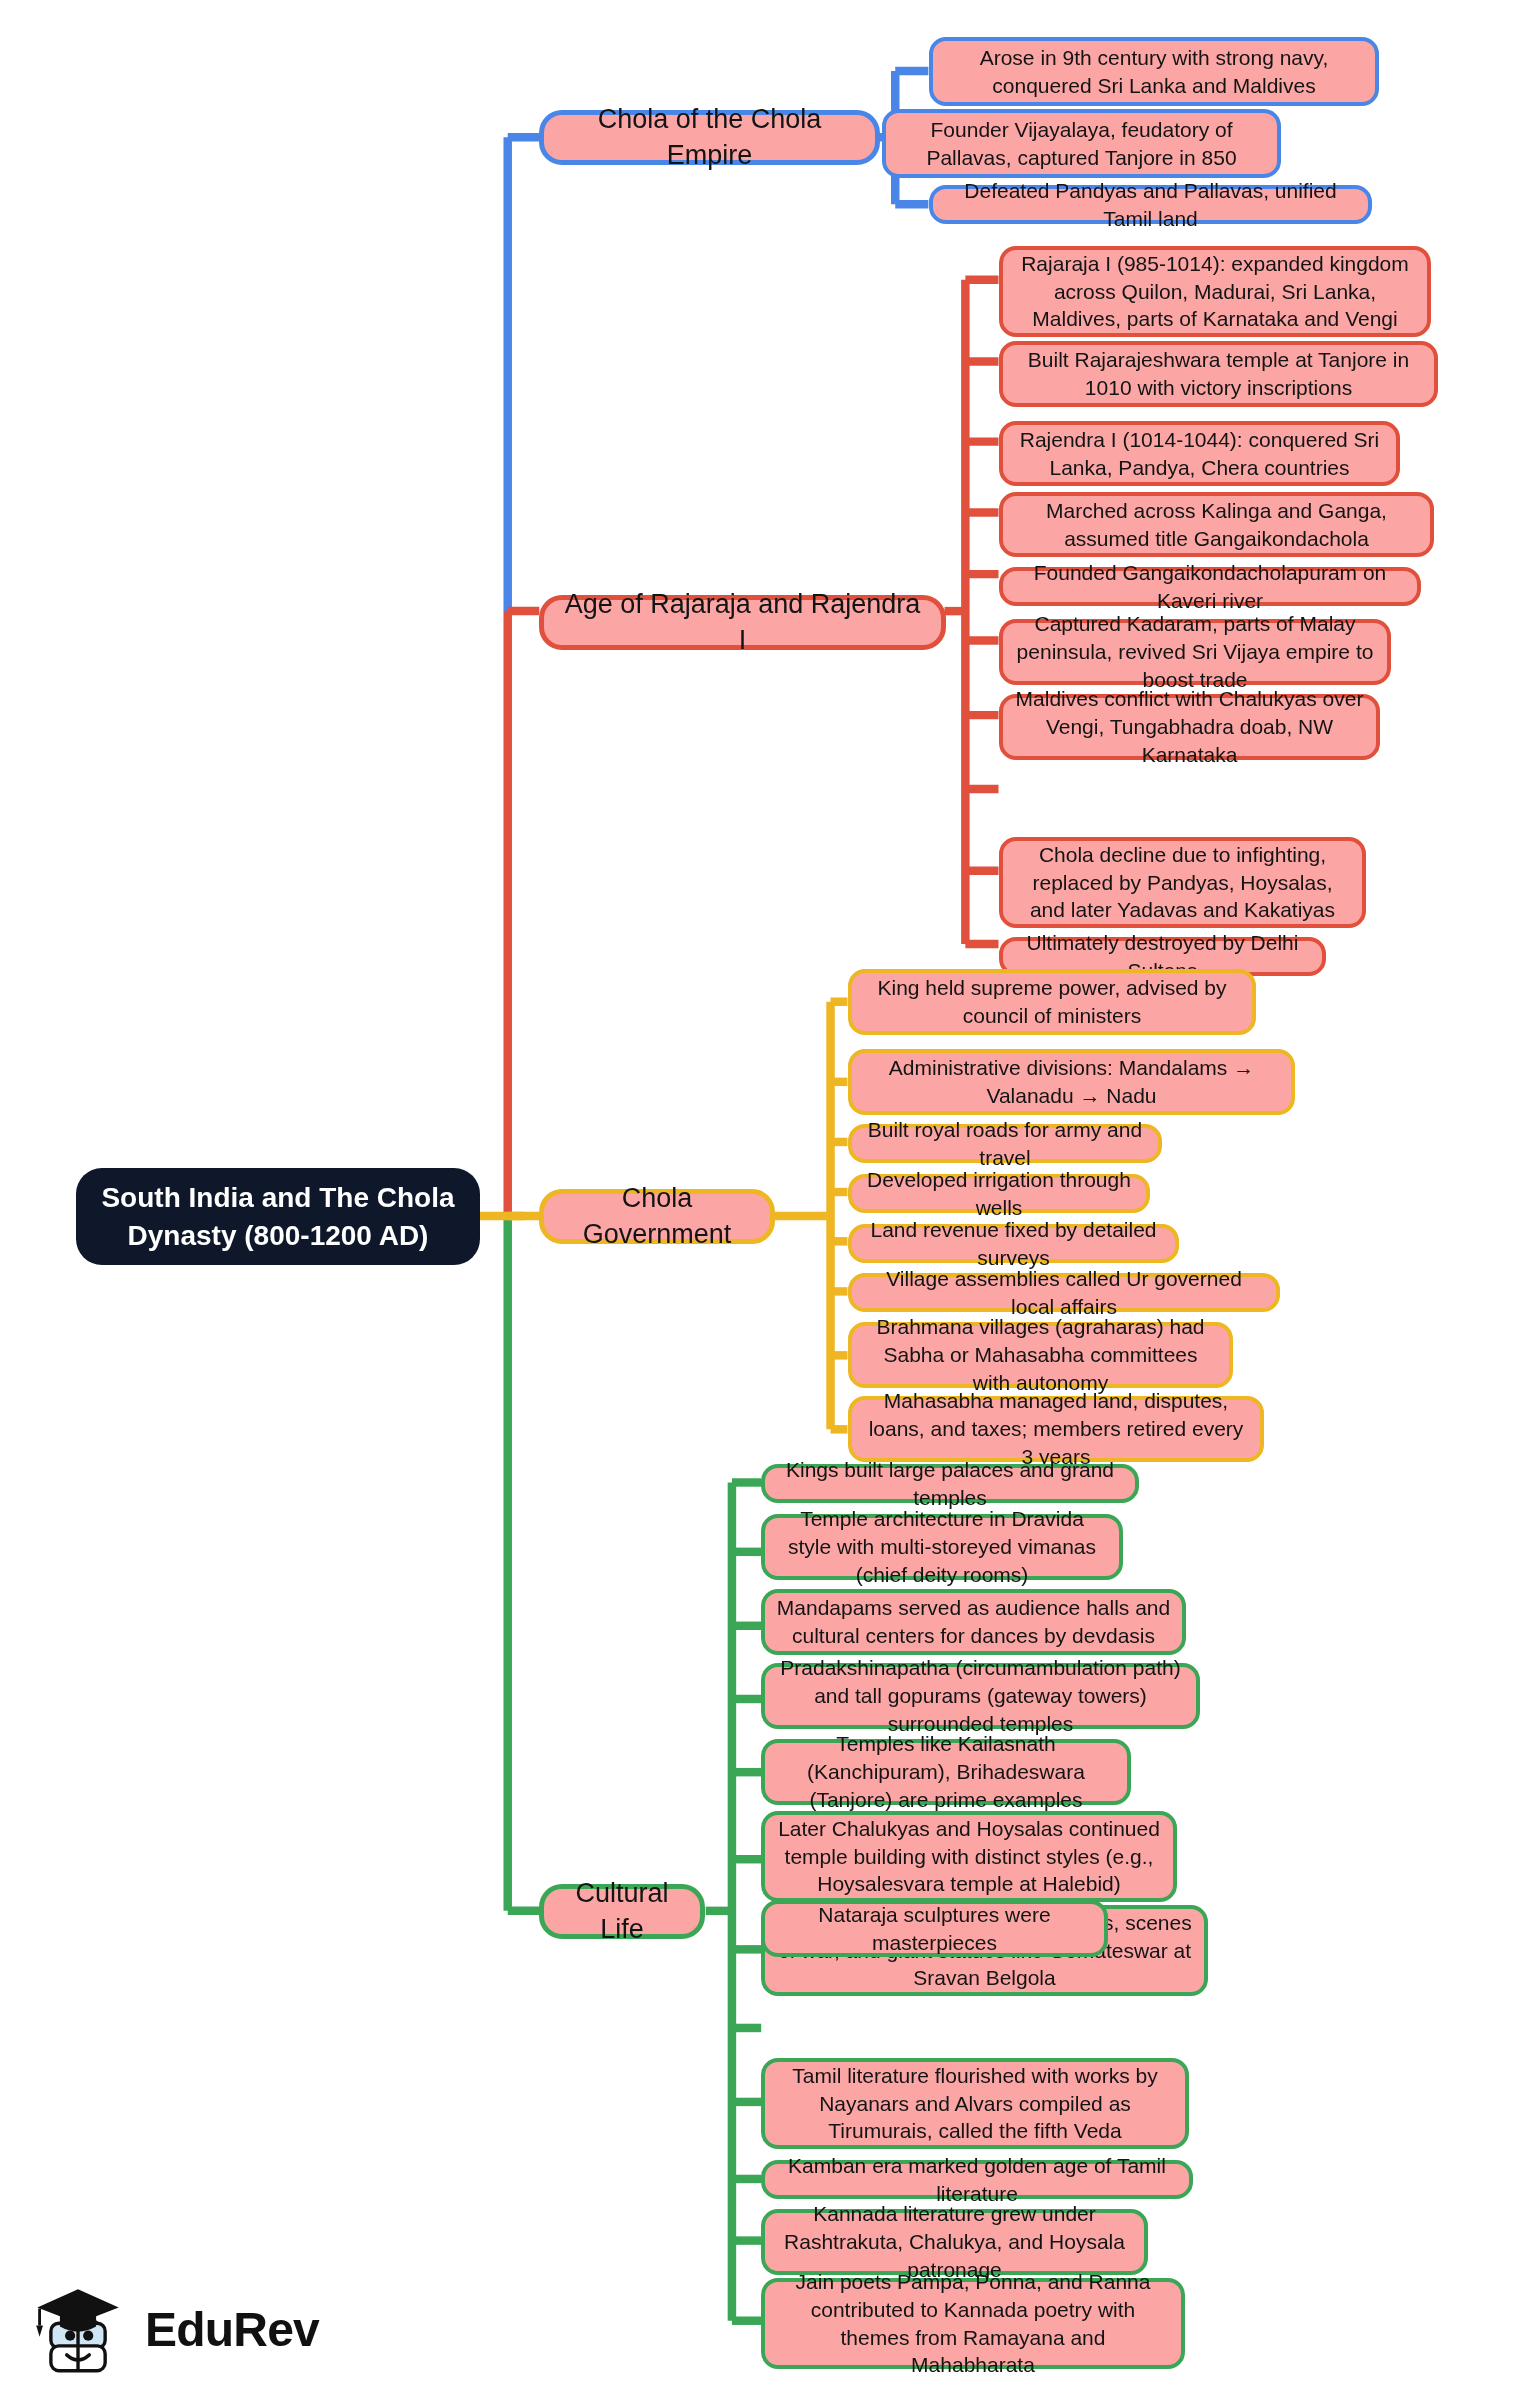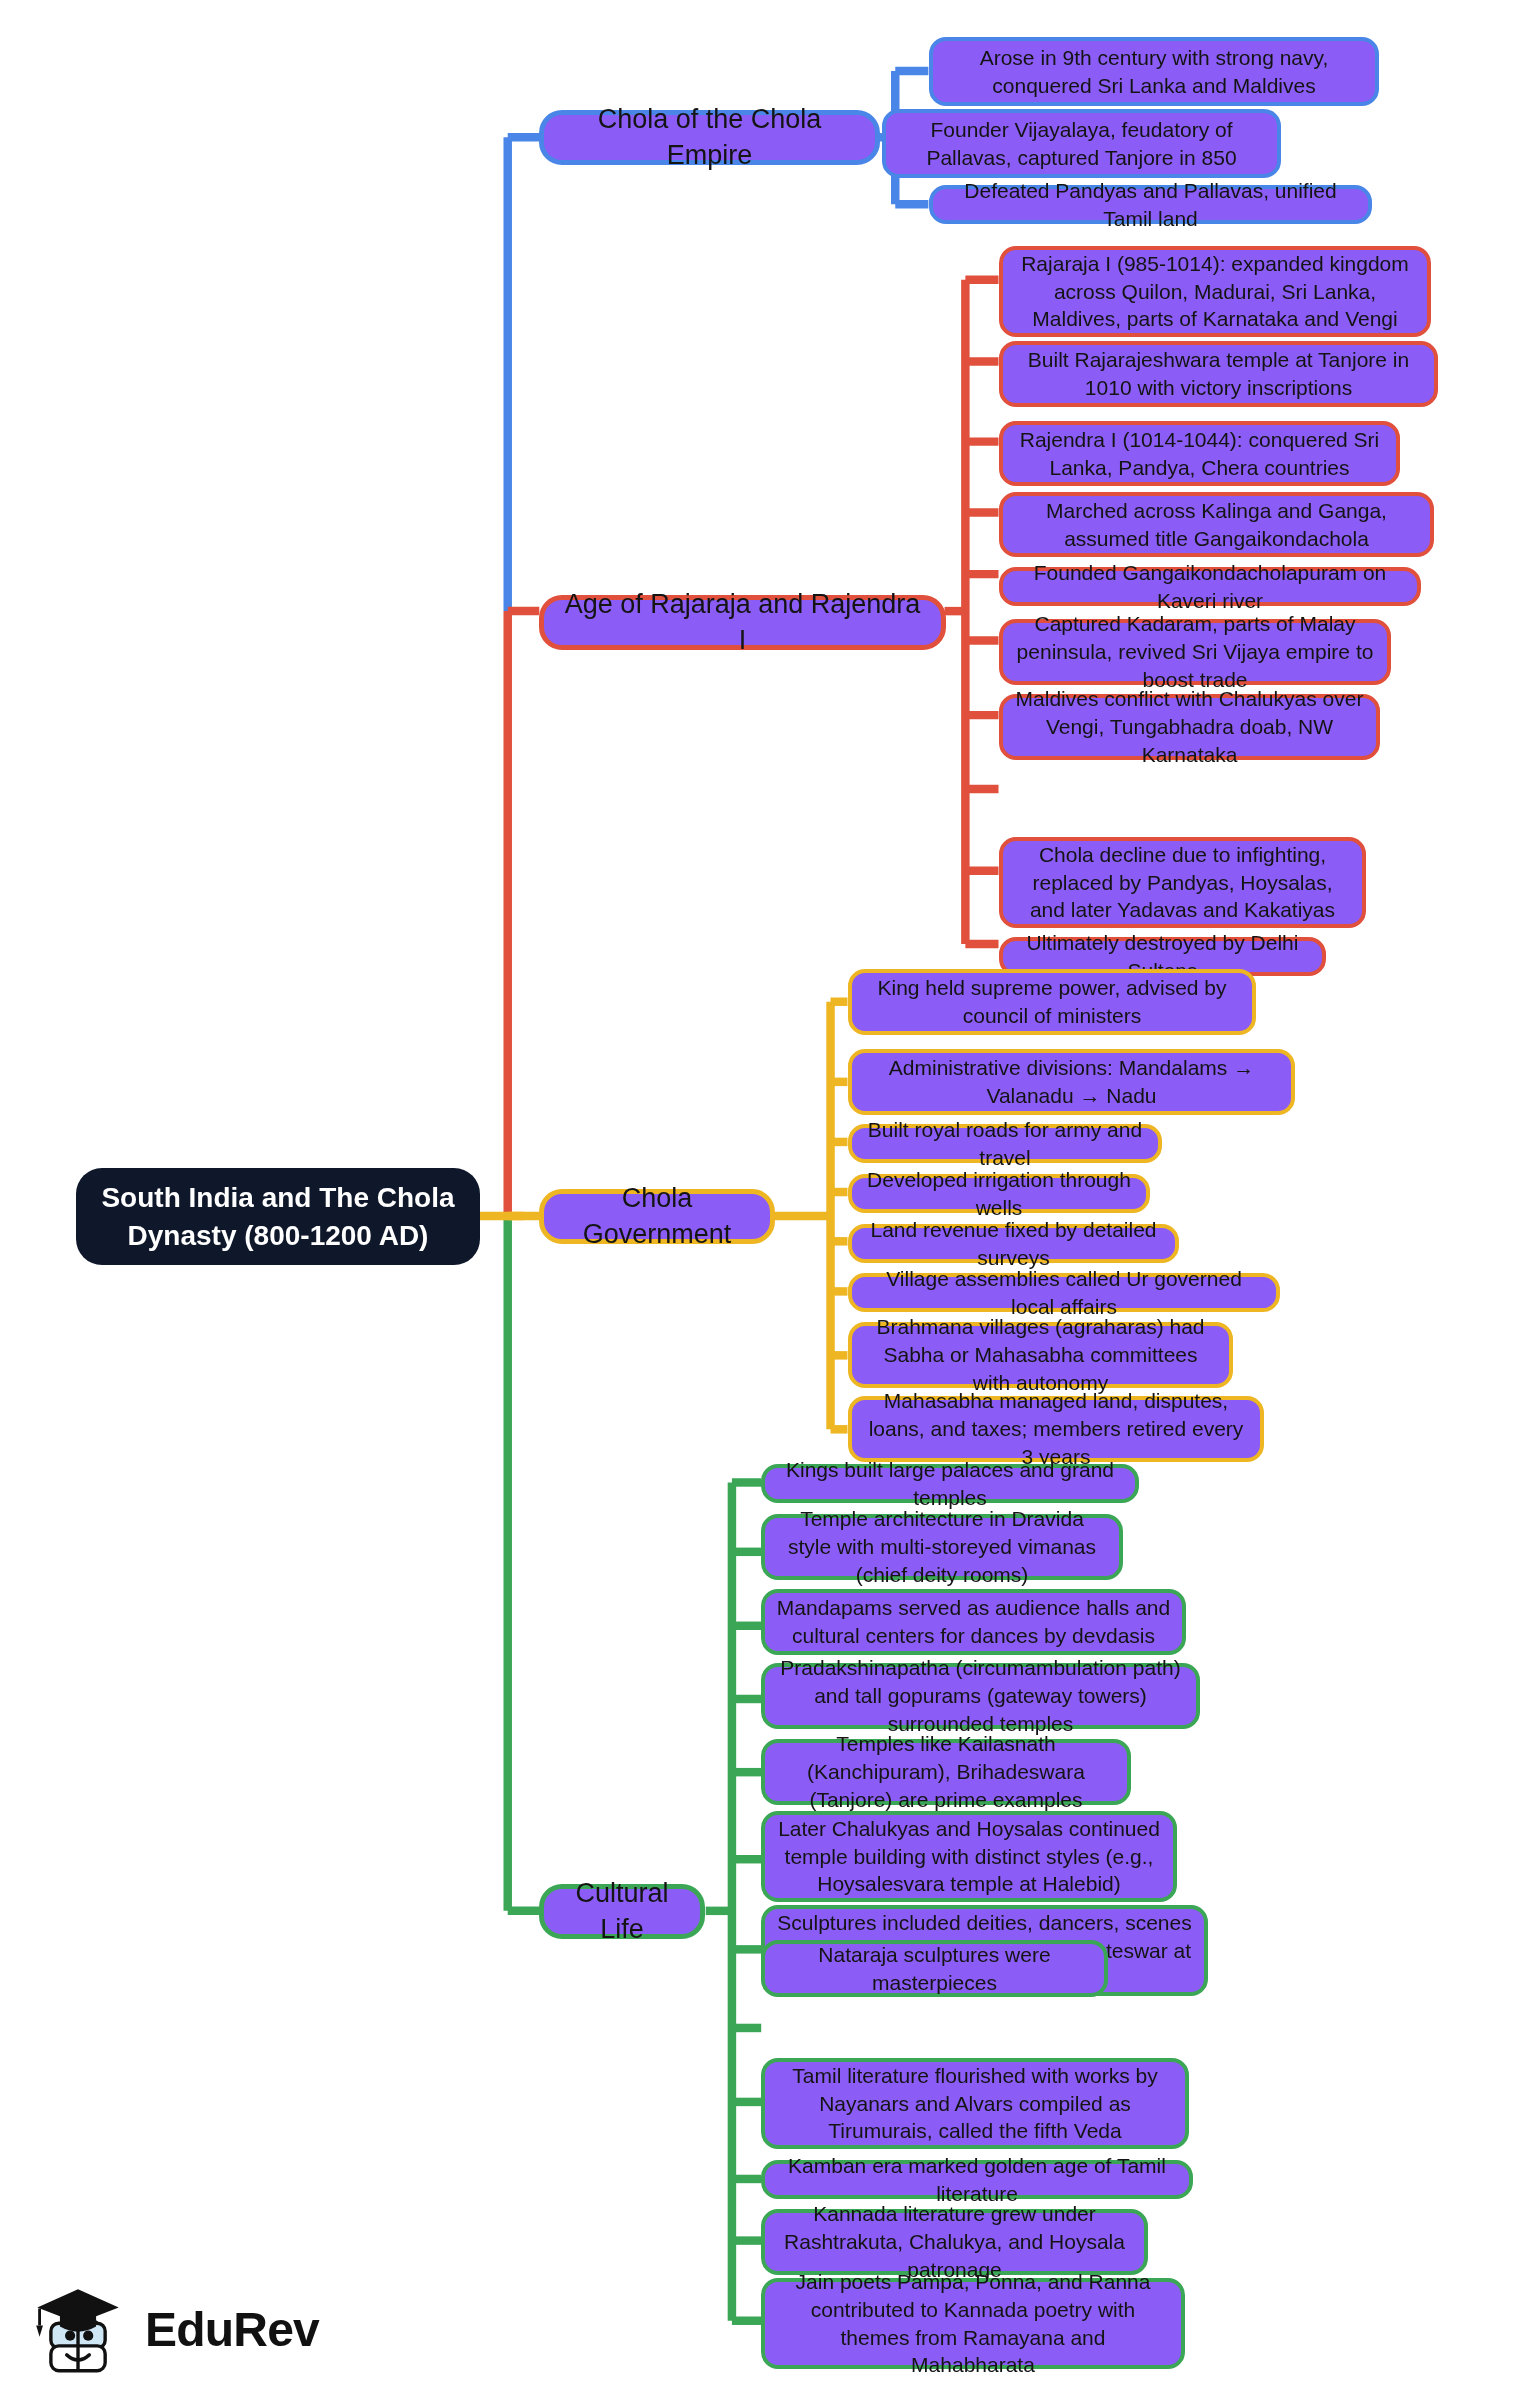--- a/index.html
+++ b/index.html
@@ -14,21 +14,21 @@
   #canvas{position:absolute;inset:0;}
 
   
   #wires{position:absolute;left:0;top:0;width:1517px;height:2401px;z-index:1;}
 
   
   .node{
     position:absolute;
     z-index:3;
     box-sizing:border-box;
-    background:#8b5cf6;
+    background:#fca5a5;
     border-style:solid;
     border-width:4.6px;
     border-radius:17px;
     display:flex;
     align-items:center;
     justify-content:center;
     text-align:center;
     color:#141414;
     line-height:1.33;
     padding:4.6px 10.8px;
@@ -248,21 +248,21 @@
   </div>
   <div class="node leaf b-green" style="left:761px; top:1739px; width:370px; height:66px;">
     <span>Temples like Kailasnath (Kanchipuram), Brihadeswara (Tanjore) are prime examples</span>
   </div>
   <div class="node leaf b-green" style="left:761px; top:1811px; width:416px; height:91px;">
     <span>Later Chalukyas and Hoysalas continued temple building with distinct styles (e.g., Hoysalesvara temple at Halebid)</span>
   </div>
   <div class="node leaf b-green" style="left:761px; top:1905px; width:447px; height:91px;">
     <span>Sculptures included deities, dancers, scenes of war, and giant statues like Gomateswar at Sravan Belgola</span>
   </div>
-  <div class="node leaf b-green" style="left:761px; top:1940px; width:347px; height:57px;">
+  <div class="node leaf b-green" style="left:761px; top:1900px; width:347px; height:57px;">
     <span>Nataraja sculptures were masterpieces</span>
   </div>
   <div class="node leaf b-green" style="left:761px; top:2058px; width:428px; height:91px;">
     <span>Tamil literature flourished with works by Nayanars and Alvars compiled as Tirumurais, called the fifth Veda</span>
   </div>
   <div class="node leaf b-green" style="left:761px; top:2160px; width:432px; height:39px;">
     <span>Kamban era marked golden age of Tamil literature</span>
   </div>
   <div class="node leaf b-green" style="left:761px; top:2209px; width:387px; height:66px;">
     <span>Kannada literature grew under Rashtrakuta, Chalukya, and Hoysala patronage</span>

